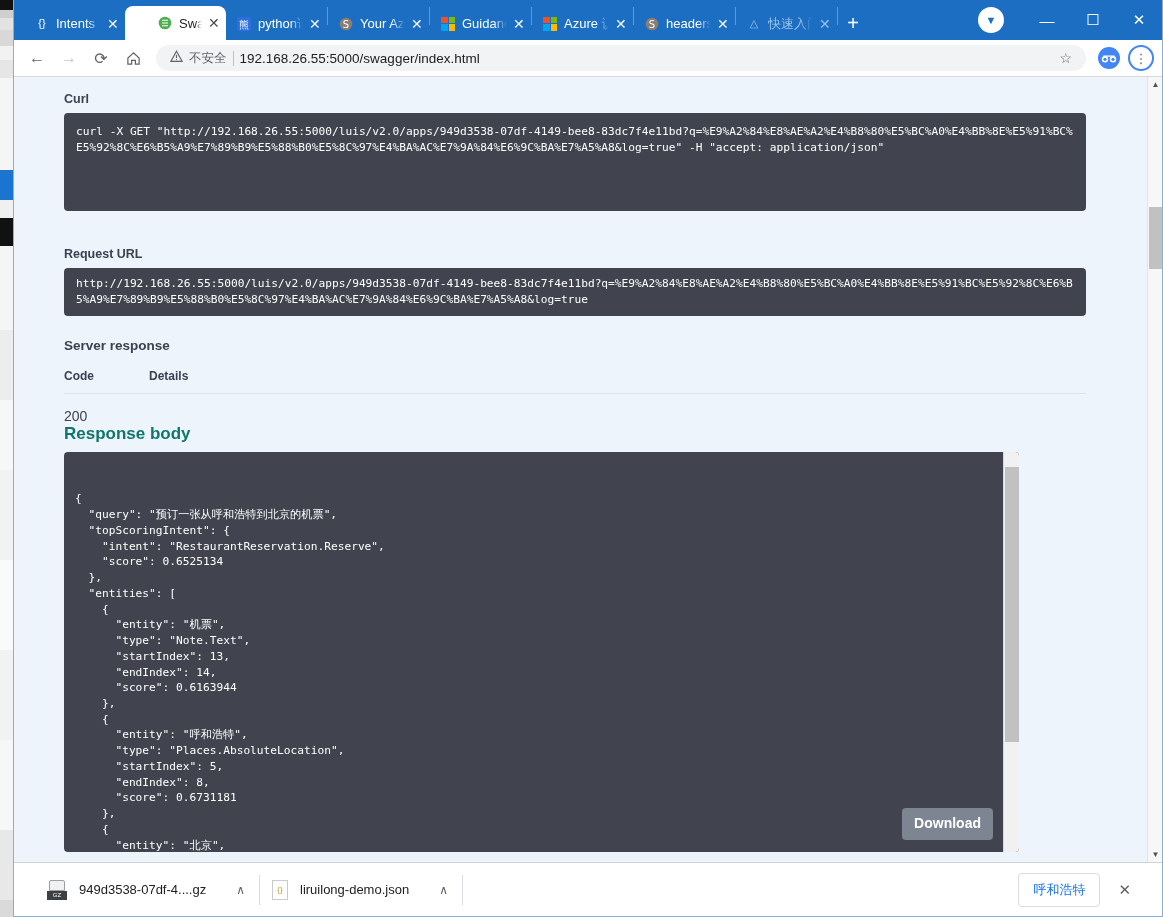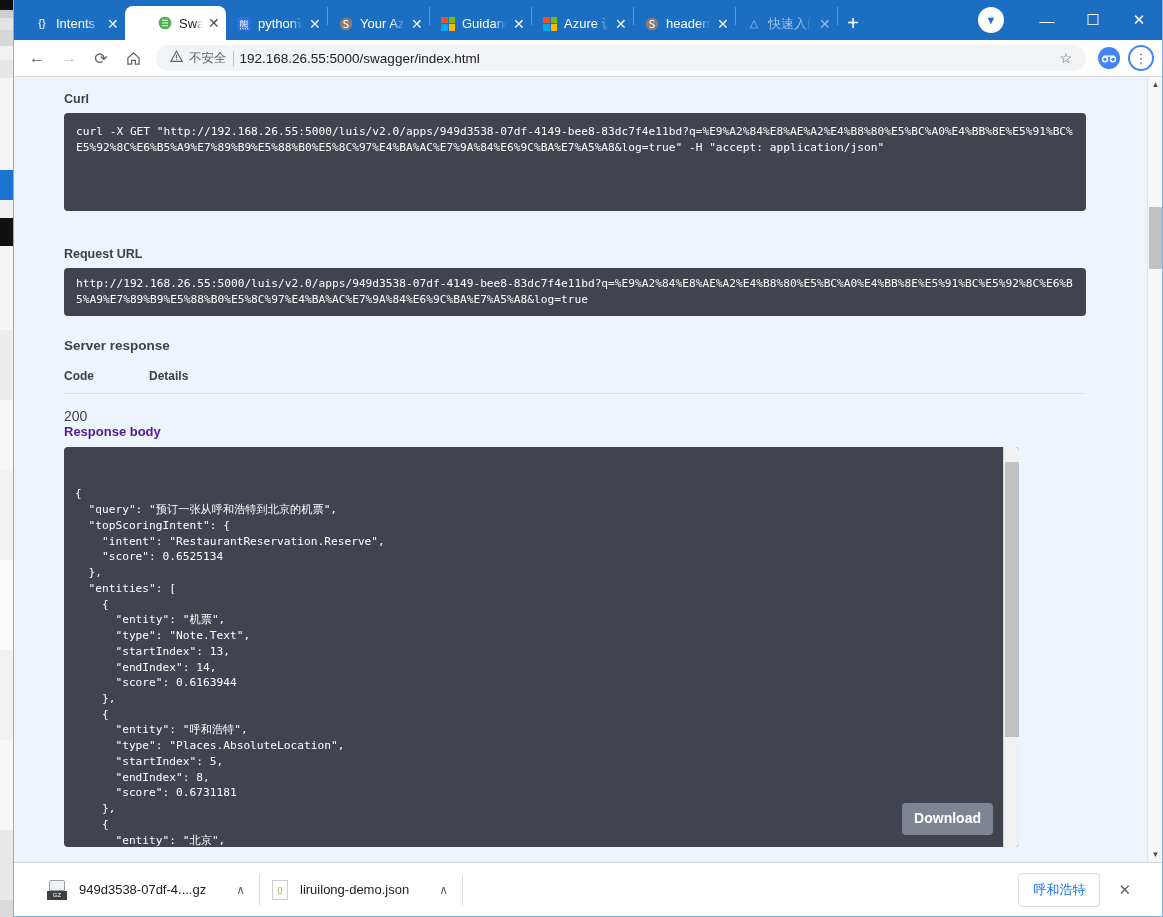--- a/index.html
+++ b/index.html
@@ -116,21 +116,21 @@
   #curlwrap { margin-top:3px; }
   #requrlwrap { margin-top:36px; }
 
   #serverresp { margin:22px 0 0 50px; font-size:13.5px; font-weight:bold; color:#3b4151; }
   #resp-head { display:flex; margin:16px 0 0 50px; font-size:12px; font-weight:bold; color:#3b4151;}
   #resp-head .c-code { width:85px; }
   #hrule { height:1px; background:#dfe2e6; margin:10px 50px 0 50px;}
   #resp-row { display:flex; margin:14px 0 0 50px;flex-direction:column; }
   #code200 { width:85px; font-size:14px; color:#3b4151; font-family:"Liberation Sans", sans-serif;}
   #respdetails { flex:1 1 auto; }
-  .rb-label { font-size:13px; font-weight:bold; color:#4c1d95; margin-bottom:8px;}
+  .rb-label { font-size:17px; font-weight:bold; color:#0f766e; margin-bottom:8px;}
 
   #respbody {
     position:relative;
     background:#41444e; color:#ffffff; border-radius:4px;
     width:955px; height:400px;
     font-family:"DejaVu Sans Mono", monospace; font-size:11.2px; line-height:1.405;
     padding:8px 0 0 11px; overflow:hidden; white-space:pre;
   }
   #respbody .jsonpre { display:block; }
   #rb-scroll { position:absolute; right:0; top:0; width:16px; height:400px; background:#f1f1f1;

